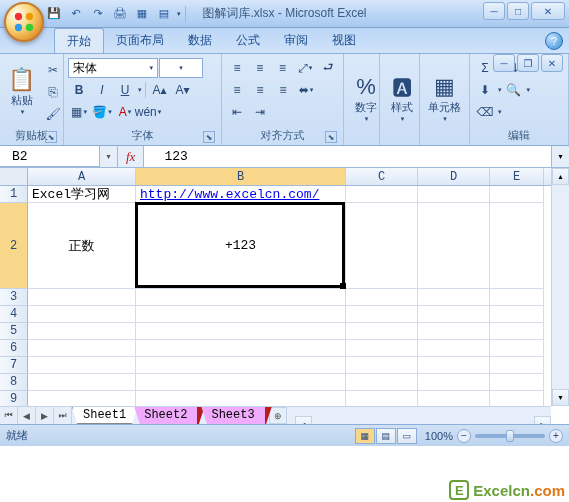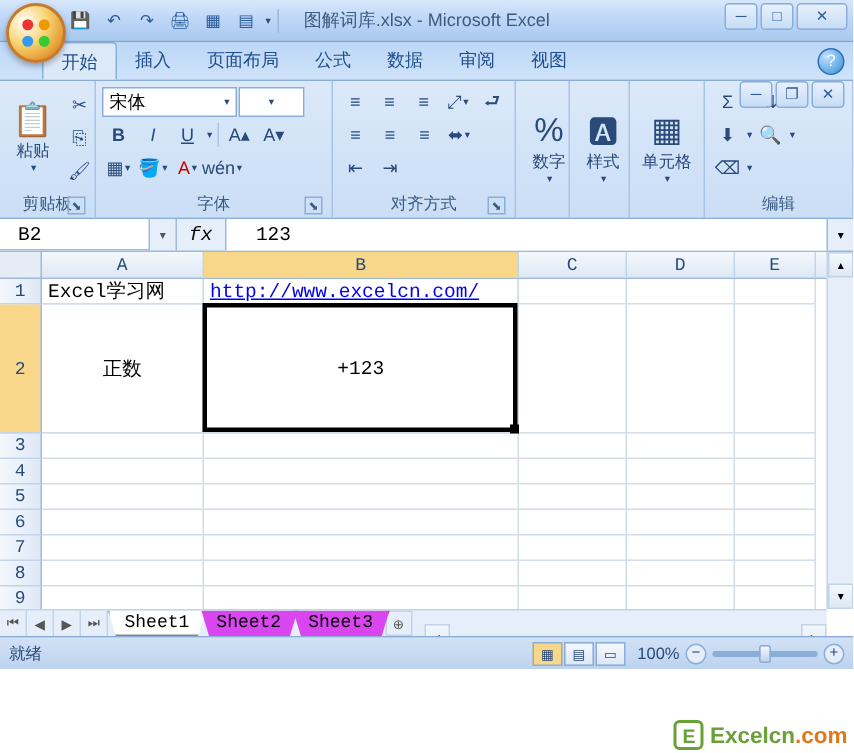--- a/index.html
+++ b/index.html
@@ -28,21 +28,21 @@
   border-radius: 50%; border: 2px solid #c57a2e;
   display: flex; align-items: center; justify-content: center;
   box-shadow: 0 2px 4px rgba(0,0,0,0.3);
 }
 .office-logo { width: 22px; height: 22px; }
 
 
 .tabs-row {
   height: 26px;
   background: linear-gradient(to bottom, #bcd6f6, #cfe3fa);
-  display: flex; align-items: flex-end; padding-left: 28px;
+  display: flex; align-items: flex-end; padding-left: 54px;
   border-bottom: 1px solid #8aaed8;
 }
 .tab { padding: 4px 12px 3px; font-size: 12px; color: #1e4e8c; cursor: pointer; }
 .tab.active { background: #dbe9f9; border: 1px solid #8aaed8; border-bottom: none; border-radius: 3px 3px 0 0; }
 .tab-help { margin-left: auto; margin-right: 6px; width: 18px; height: 18px; border-radius: 50%; background: radial-gradient(circle at 30% 30%, #bde0ff, #3a8fd8); border: 1px solid #2a6fb8; color: #fff; font-size: 11px; display: flex; align-items: center; justify-content: center; margin-bottom: 3px; }
 
 
 .ribbon {
   height: 92px;
   background: linear-gradient(to bottom, #dbe9f9, #cadef6);
@@ -59,21 +59,21 @@
 .small-row { display: flex; gap: 1px; align-items: center; }
 .small-btn { width: 22px; height: 20px; display: flex; align-items: center; justify-content: center; font-size: 12px; color: #2a4a7a; border-radius: 2px; }
 .dd { font-size: 7px; color: #2a4a7a; margin-left: 1px; }
 .combo { height: 20px; border: 1px solid #8aaed8; background: #fff; font-size: 12px; padding: 0 4px; display: flex; align-items: center; }
 
 
 .fx-row { height: 22px; background: #e5eef9; border-bottom: 1px solid #9db9dc; display: flex; align-items: stretch; }
 .name-box { width: 100px; border: 1px solid #9db9dc; border-left: none; border-top: none; background: #fff; display: flex; align-items: center; padding-left: 12px; font-family: 'Courier New', monospace; font-size: 13px; }
 .name-dd { width: 18px; border-right: 1px solid #9db9dc; display: flex; align-items: center; justify-content: center; font-size: 8px; color: #555; }
 .fx-btns { display: flex; align-items: center; padding: 0 4px; gap: 2px; }
-.fx-label { font-style: italic; font-family: Liberation Mono, monospace; font-size: 13px; color: #000000; padding: 0 4px; }
+.fx-label { font-style: italic; font-family: Liberation Serif, serif; font-size: 13px; color: #b91c1c; padding: 0 4px; }
 .formula-input { flex: 1; background: #fff; border-left: 1px solid #9db9dc; padding-left: 20px; font-family: 'Courier New', monospace; font-size: 13px; display: flex; align-items: center; }
 .fx-expand { width: 18px; border-left: 1px solid #9db9dc; display: flex; align-items: center; justify-content: center; font-size: 8px; }
 
 
 .grid-area { position: relative; height: 256px; background: #fff; overflow: hidden; }
 .select-all { position: absolute; left: 0; top: 0; width: 28px; height: 18px; background: #e5ecf5; border-right: 1px solid #9db9dc; border-bottom: 1px solid #9db9dc; }
 .col-headers { position: absolute; left: 28px; top: 0; right: 18px; height: 18px; display: flex; background: linear-gradient(to bottom, #f4f8fd, #dde8f5); border-bottom: 1px solid #9db9dc; }
 .col-h { border-right: 1px solid #c4d4e8; display: flex; align-items: center; justify-content: center; font-family: 'Courier New', monospace; font-size: 12px; color: #2a4a7a; }
 .col-h.active { background: #f8d68a; }
 .row-headers { position: absolute; left: 0; top: 18px; width: 28px; background: linear-gradient(to right, #f4f8fd, #dde8f5); }
@@ -82,21 +82,21 @@
 .cells { position: absolute; left: 28px; top: 18px; right: 18px; bottom: 18px; }
 .cell { position: absolute; border-right: 1px solid #d4dce8; border-bottom: 1px solid #d4dce8; font-family: 'Courier New', monospace; font-size: 13px; display: flex; align-items: center; padding: 0 4px; }
 .cell.link { color: #0000ee; text-decoration: underline; }
 .selection { position: absolute; border: 3px solid #000; pointer-events: none; }
 .sel-handle { position: absolute; right: -4px; bottom: -4px; width: 6px; height: 6px; background: #000; }
 .vscroll { position: absolute; right: 0; top: 0; width: 18px; bottom: 18px; background: #e5eef9; border-left: 1px solid #c4d4e8; }
 .hscroll { position: absolute; left: 0; right: 18px; bottom: 0; height: 18px; background: #e5eef9; border-top: 1px solid #c4d4e8; display: flex; align-items: center; }
 .sheet-nav { display: flex; }
 .sheet-nav-btn { width: 18px; height: 17px; border-right: 1px solid #c4d4e8; display: flex; align-items: center; justify-content: center; font-size: 9px; color: #555; }
 .sheet-tabs { display: flex; }
-.sheet-tab { padding: 1px 10px; font-family: 'Courier New', monospace; font-size: 12px; background: #d946ef; border-right: 1px solid #b91c1c; border-top-right-radius: 0; clip-path: polygon(0 0, 100% 0, 92% 100%, 8% 100%); margin-right: -3px; }
+.sheet-tab { padding: 1px 10px; font-family: 'Courier New', monospace; font-size: 12px; background: #f0abfc; border-right: 7px solid #b91c1c; border-top-right-radius: 0; clip-path: polygon(0 0, 100% 0, 92% 100%, 8% 100%); margin-right: -3px; }
 .sheet-tab.active { background: #fff; border: 1px solid #888; border-top: none; }
 .scroll-track { flex: 1; margin-left: 8px; position: relative; }
 .scroll-btn { width: 17px; height: 17px; background: linear-gradient(to bottom, #f4f8fd, #dde8f5); border: 1px solid #c4d4e8; display: flex; align-items: center; justify-content: center; font-size: 8px; }
 
 
 .statusbar { height: 22px; background: linear-gradient(to bottom, #d2e1f5, #bcd3ee); border-top: 1px solid #8aaed8; display: flex; align-items: center; font-size: 11px; color: #2a4a7a; padding: 0 6px; }
 .status-text { flex: 1; }
 .view-btns { display: flex; gap: 1px; }
 .view-btn { width: 20px; height: 16px; border: 1px solid #8aaed8; background: linear-gradient(to bottom, #f4f8fd, #dde8f5); display: flex; align-items: center; justify-content: center; font-size: 9px; }
 .view-btn.active { background: #f8d68a; }
@@ -137,24 +137,23 @@
   <div class="win-controls">
     <div class="win-btn">─</div>
     <div class="win-btn">□</div>
     <div class="win-btn close">✕</div>
   </div>
 </div>
 
 <div class="tabs-row">
   <div id="tabs-container" style="display: flex;">
       <div class="tab active">开始</div>
-      <div class="tab">插入</div>
       <div class="tab">页面布局</div>
+      <div class="tab">数据</div>
       <div class="tab">公式</div>
-      <div class="tab">数据</div>
       <div class="tab">审阅</div>
       <div class="tab">视图</div>
     </div>
   <div class="tab-help">?</div>
 </div>
 
 <div class="ribbon">
 
   <div class="group" style="width:64px">
     <div class="group-body">

